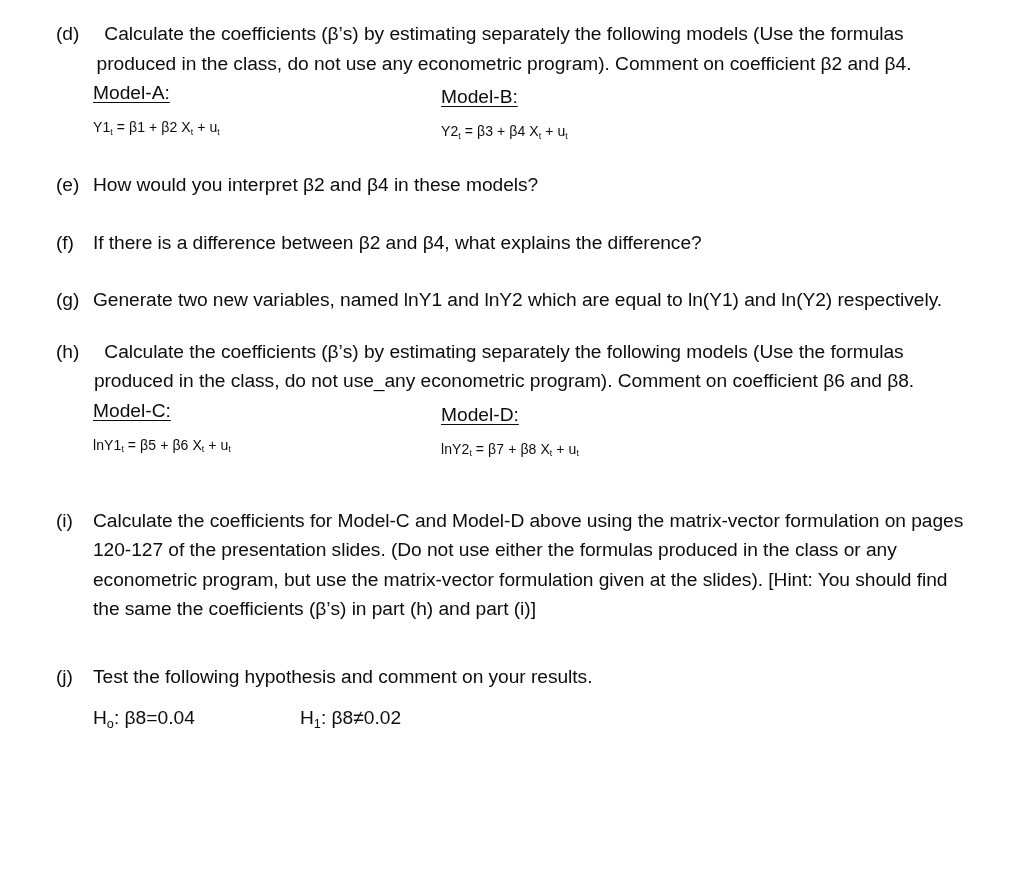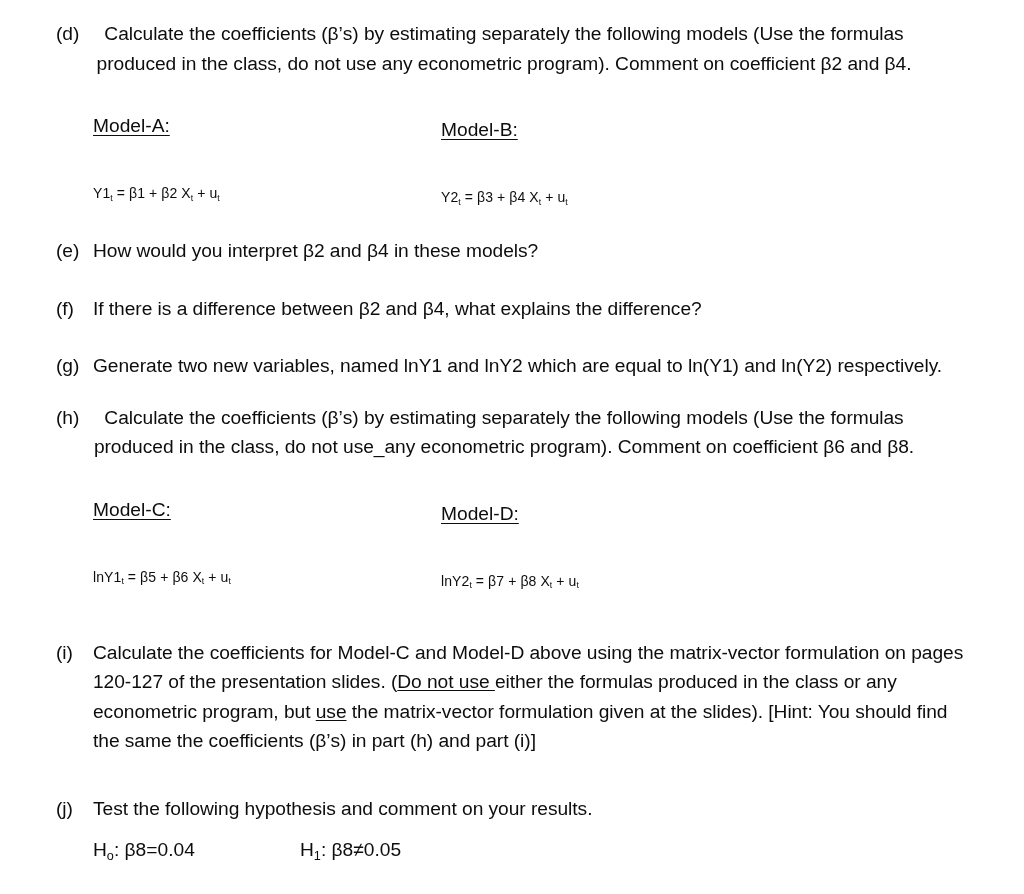--- a/index.html
+++ b/index.html
@@ -56,21 +56,20 @@
   .gap-10 { height: 10px; }
   .gap-6  { height: 6px;  }
 
   
   .models {
     position: relative;
     padding-left: 93px;
     height: 29px;
     font-size: 19.2px;
     line-height: 29px;
-    margin-top: 33px;
   }
   .models .col1 {
     position: absolute;
     left: 93px;
     top: 0;
     white-space: nowrap;
   }
   .models .col2 {
     position: absolute;
     left: 441px;
@@ -88,21 +87,21 @@
     letter-spacing: 0.1px;
   }
   .formula sub {
     font-size: 0.62em;
     vertical-align: baseline;
     position: relative;
     bottom: -0.33em;
     letter-spacing: 0;
   }
 
-  .u { text-decoration: underline; text-underline-offset: 2px; }
+  .u { text-underline-offset: 2px; }
 
   
   .hyp {
     position: relative;
     height: 30px;
     font-size: 19.2px;
     line-height: 30px;
   }
   .hyp .h1 { position: absolute; left: 93px;  top: 0; white-space: nowrap; }
   .hyp .h2 { position: absolute; left: 300px; top: 0; white-space: nowrap; }
@@ -192,16 +191,16 @@
 
   <div class="item wide">
     <span class="marker">(j)</span>
     <span class="body">Test the following hypothesis and comment on your results.</span>
   </div>
 
   <div class="gap-12"></div>
 
   <div class="hyp">
     <span class="h1"><span>H</span><sub>o</sub><span>: β8=0.04</span></span>
-    <span class="h2"><span>H</span><sub>1</sub><span>: β8≠0.05</span></span>
+    <span class="h2"><span>H</span><sub>1</sub><span>: β8≠0.02</span></span>
   </div>
 
 </div>
 
 </body></html>

